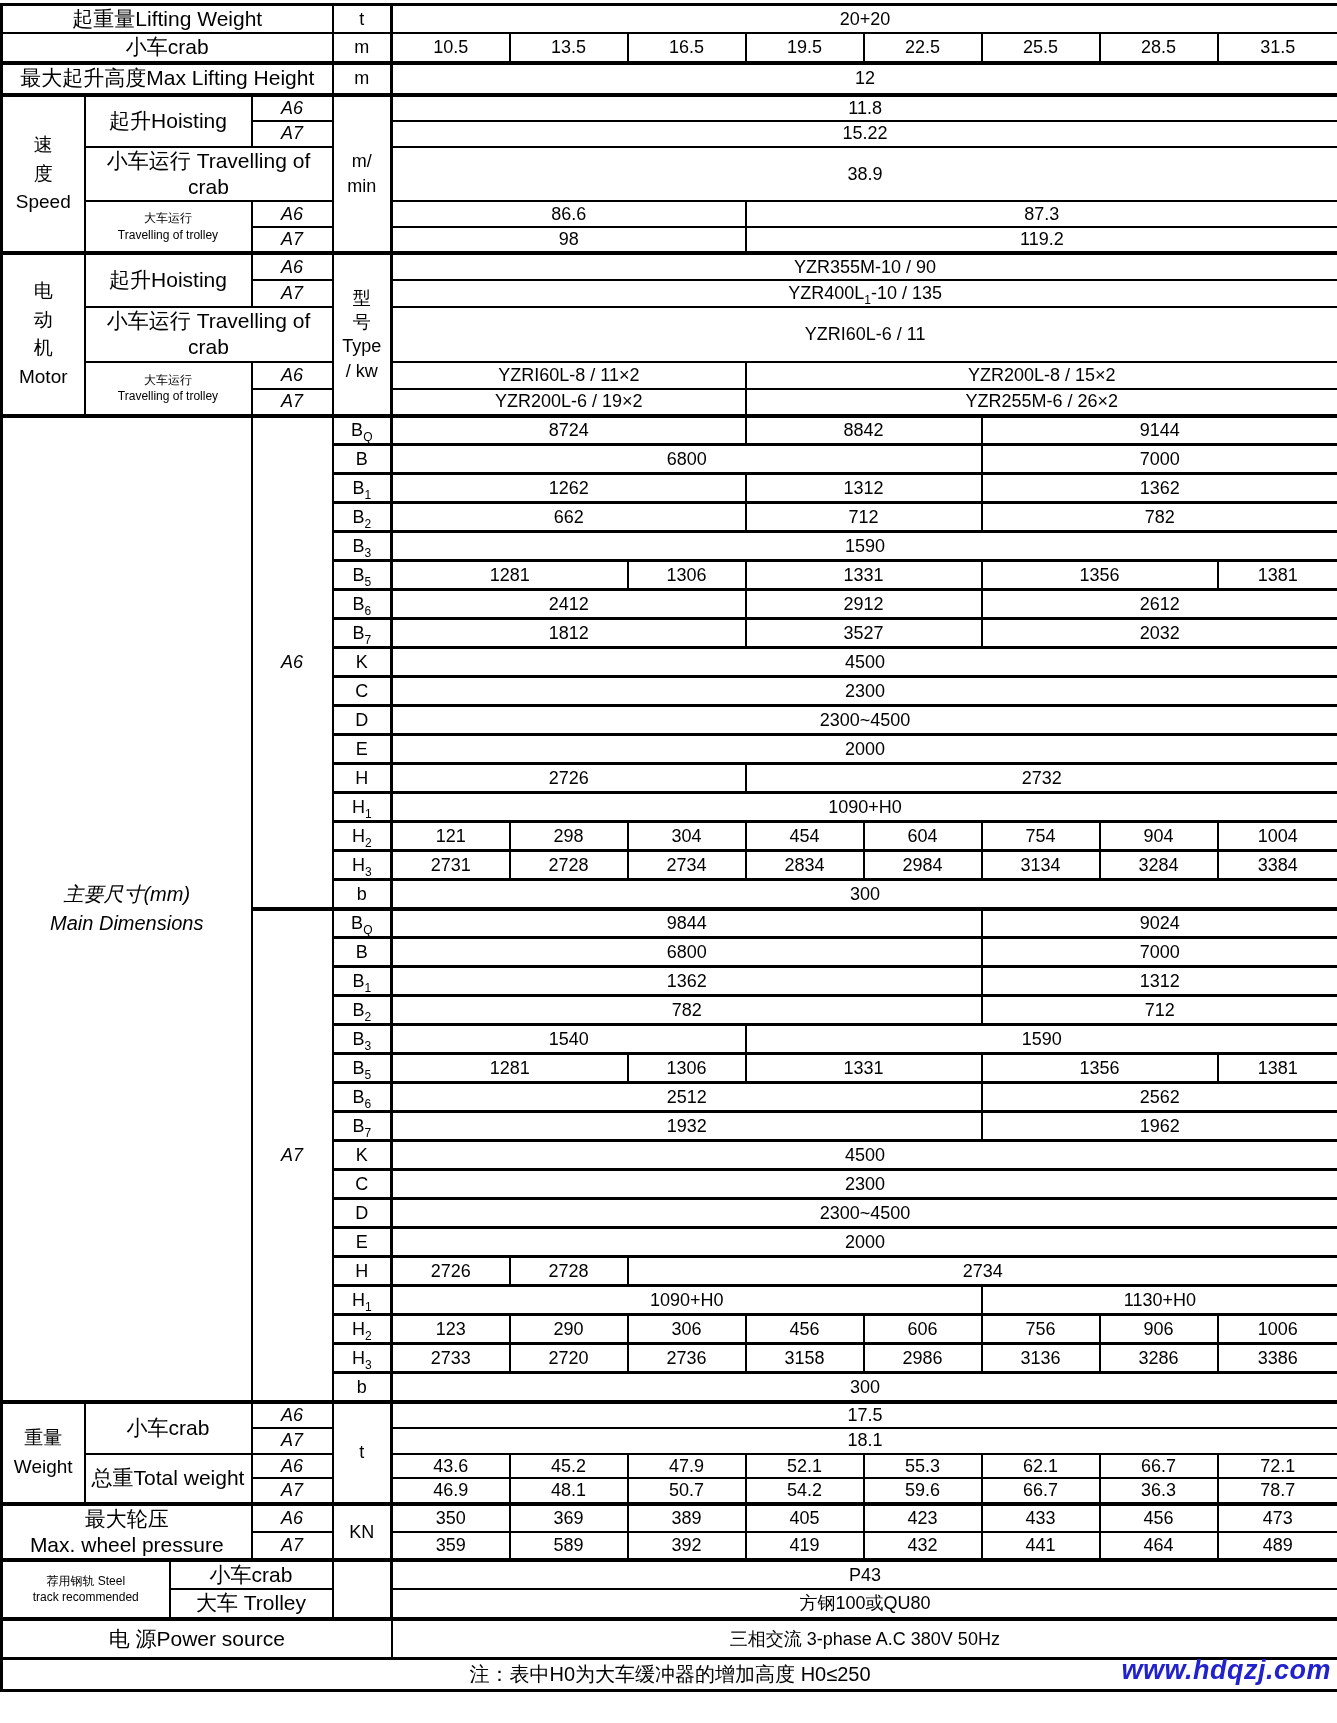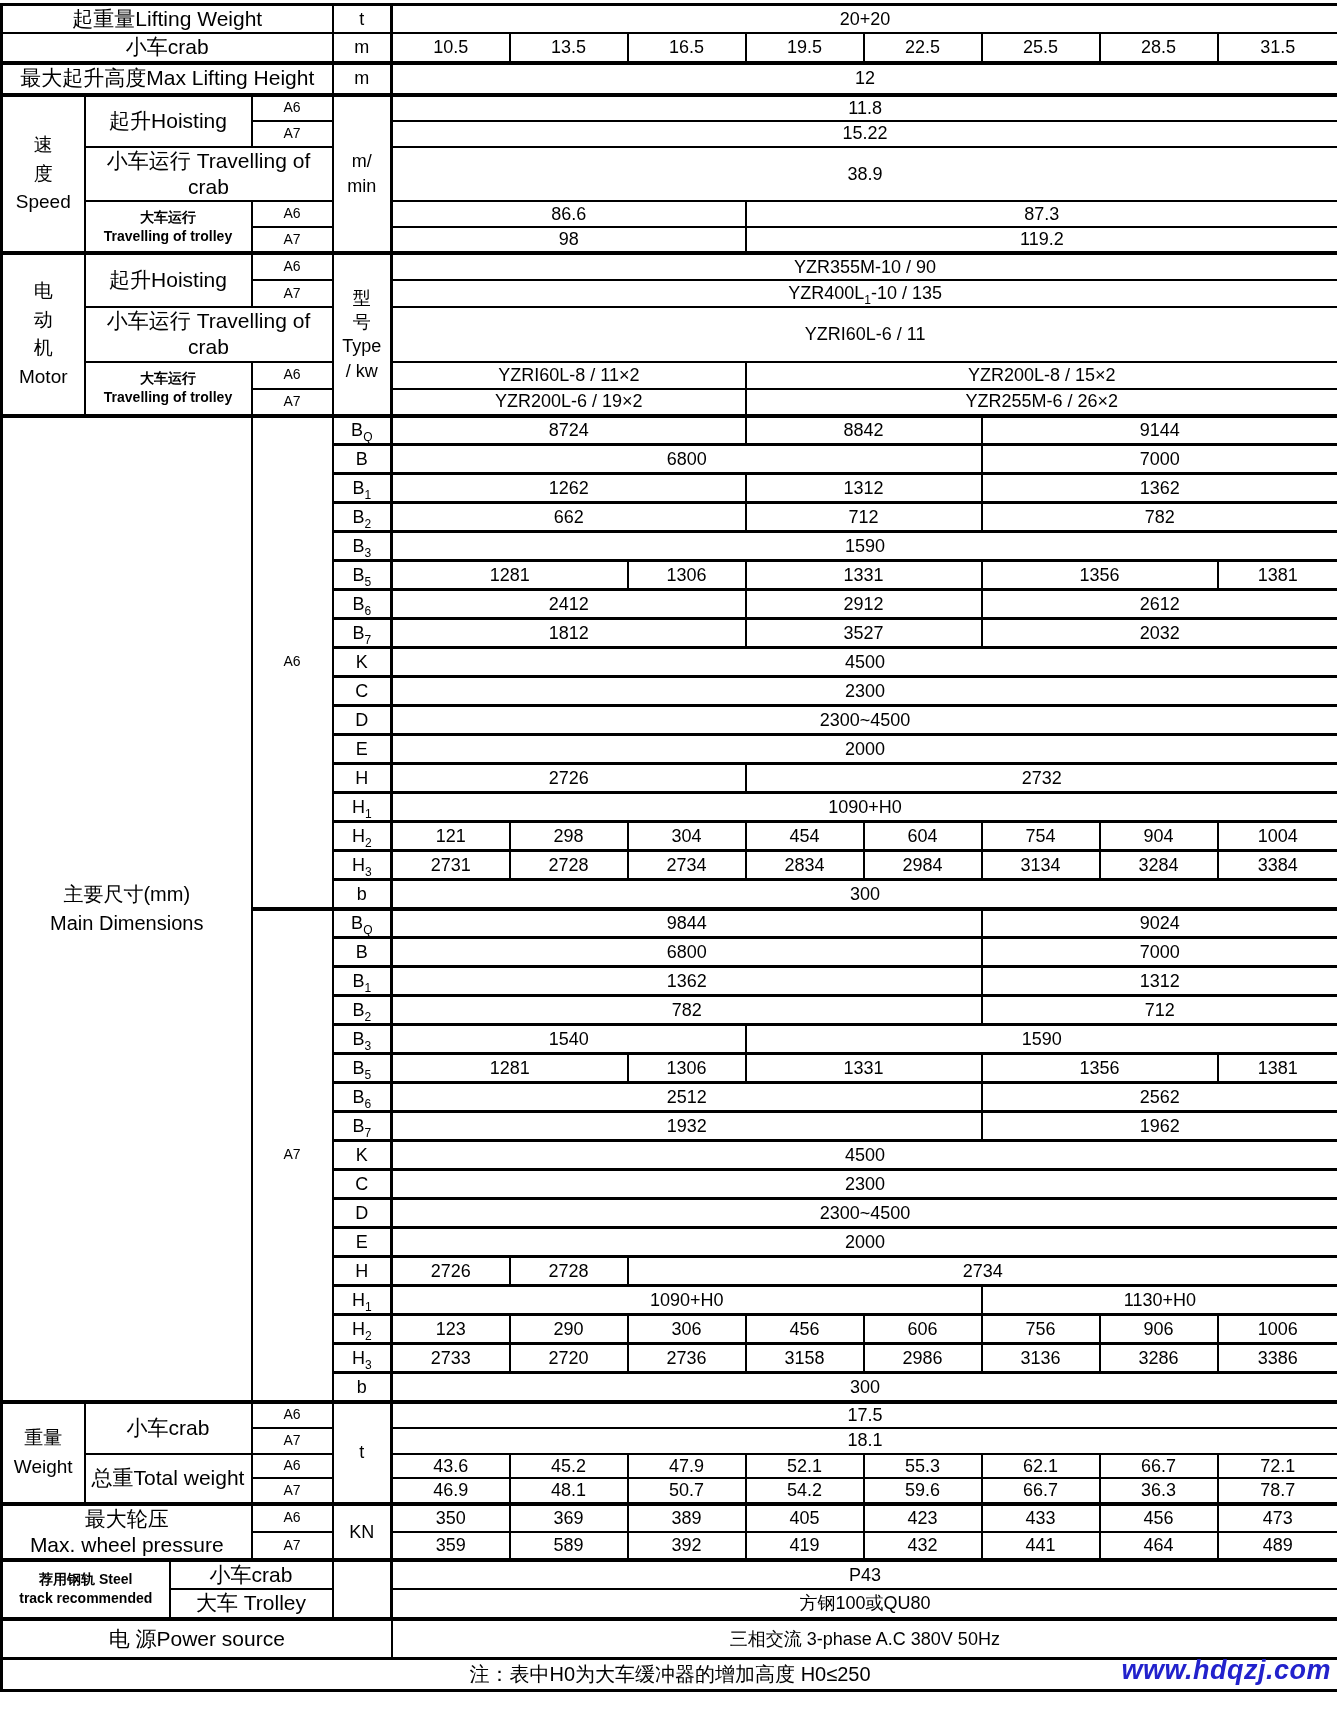--- a/index.html
+++ b/index.html
@@ -20,29 +20,29 @@
     text-align:center;
     vertical-align:middle;
     font-size:18px;
     padding:0 2px;
     overflow:hidden;
     line-height:1.25;
   }
   tr.hs td { border-top-width:4px; }   
   tr.d3 td { border-top-width:3px; }   
   td.lab   { font-size:21px; }
-  td.small { font-size:14px; line-height:1.35;font-weight:bold; }
+  td.small { font-size:12px; line-height:1.35; }
   td.vlab  { font-size:19px; }
   td.vlab div { line-height:1.5; }
   td.dimtitle { font-size:20px; }
-  td.dimtitle div { line-height:1.45; }
+  td.dimtitle div { line-height:1.45;font-style:italic; }
   td.unit, td.dim { border-right-width:3px; }
   td.unit div { line-height:1.35; }
   td.dim { font-size:18px; }
-  td.grade { font-size:14px; }
+  td.grade { font-size:18px;font-style:italic; }
   sub { font-size:12px; line-height:0; }
   td.note {
     border-left:none; border-right:none; border-bottom:none;
     border-top:3px solid #000;
     font-size:20px;
   }
   .watermark {
     position:absolute;
     right:6px; bottom:6px;
     color:#2222cc;

